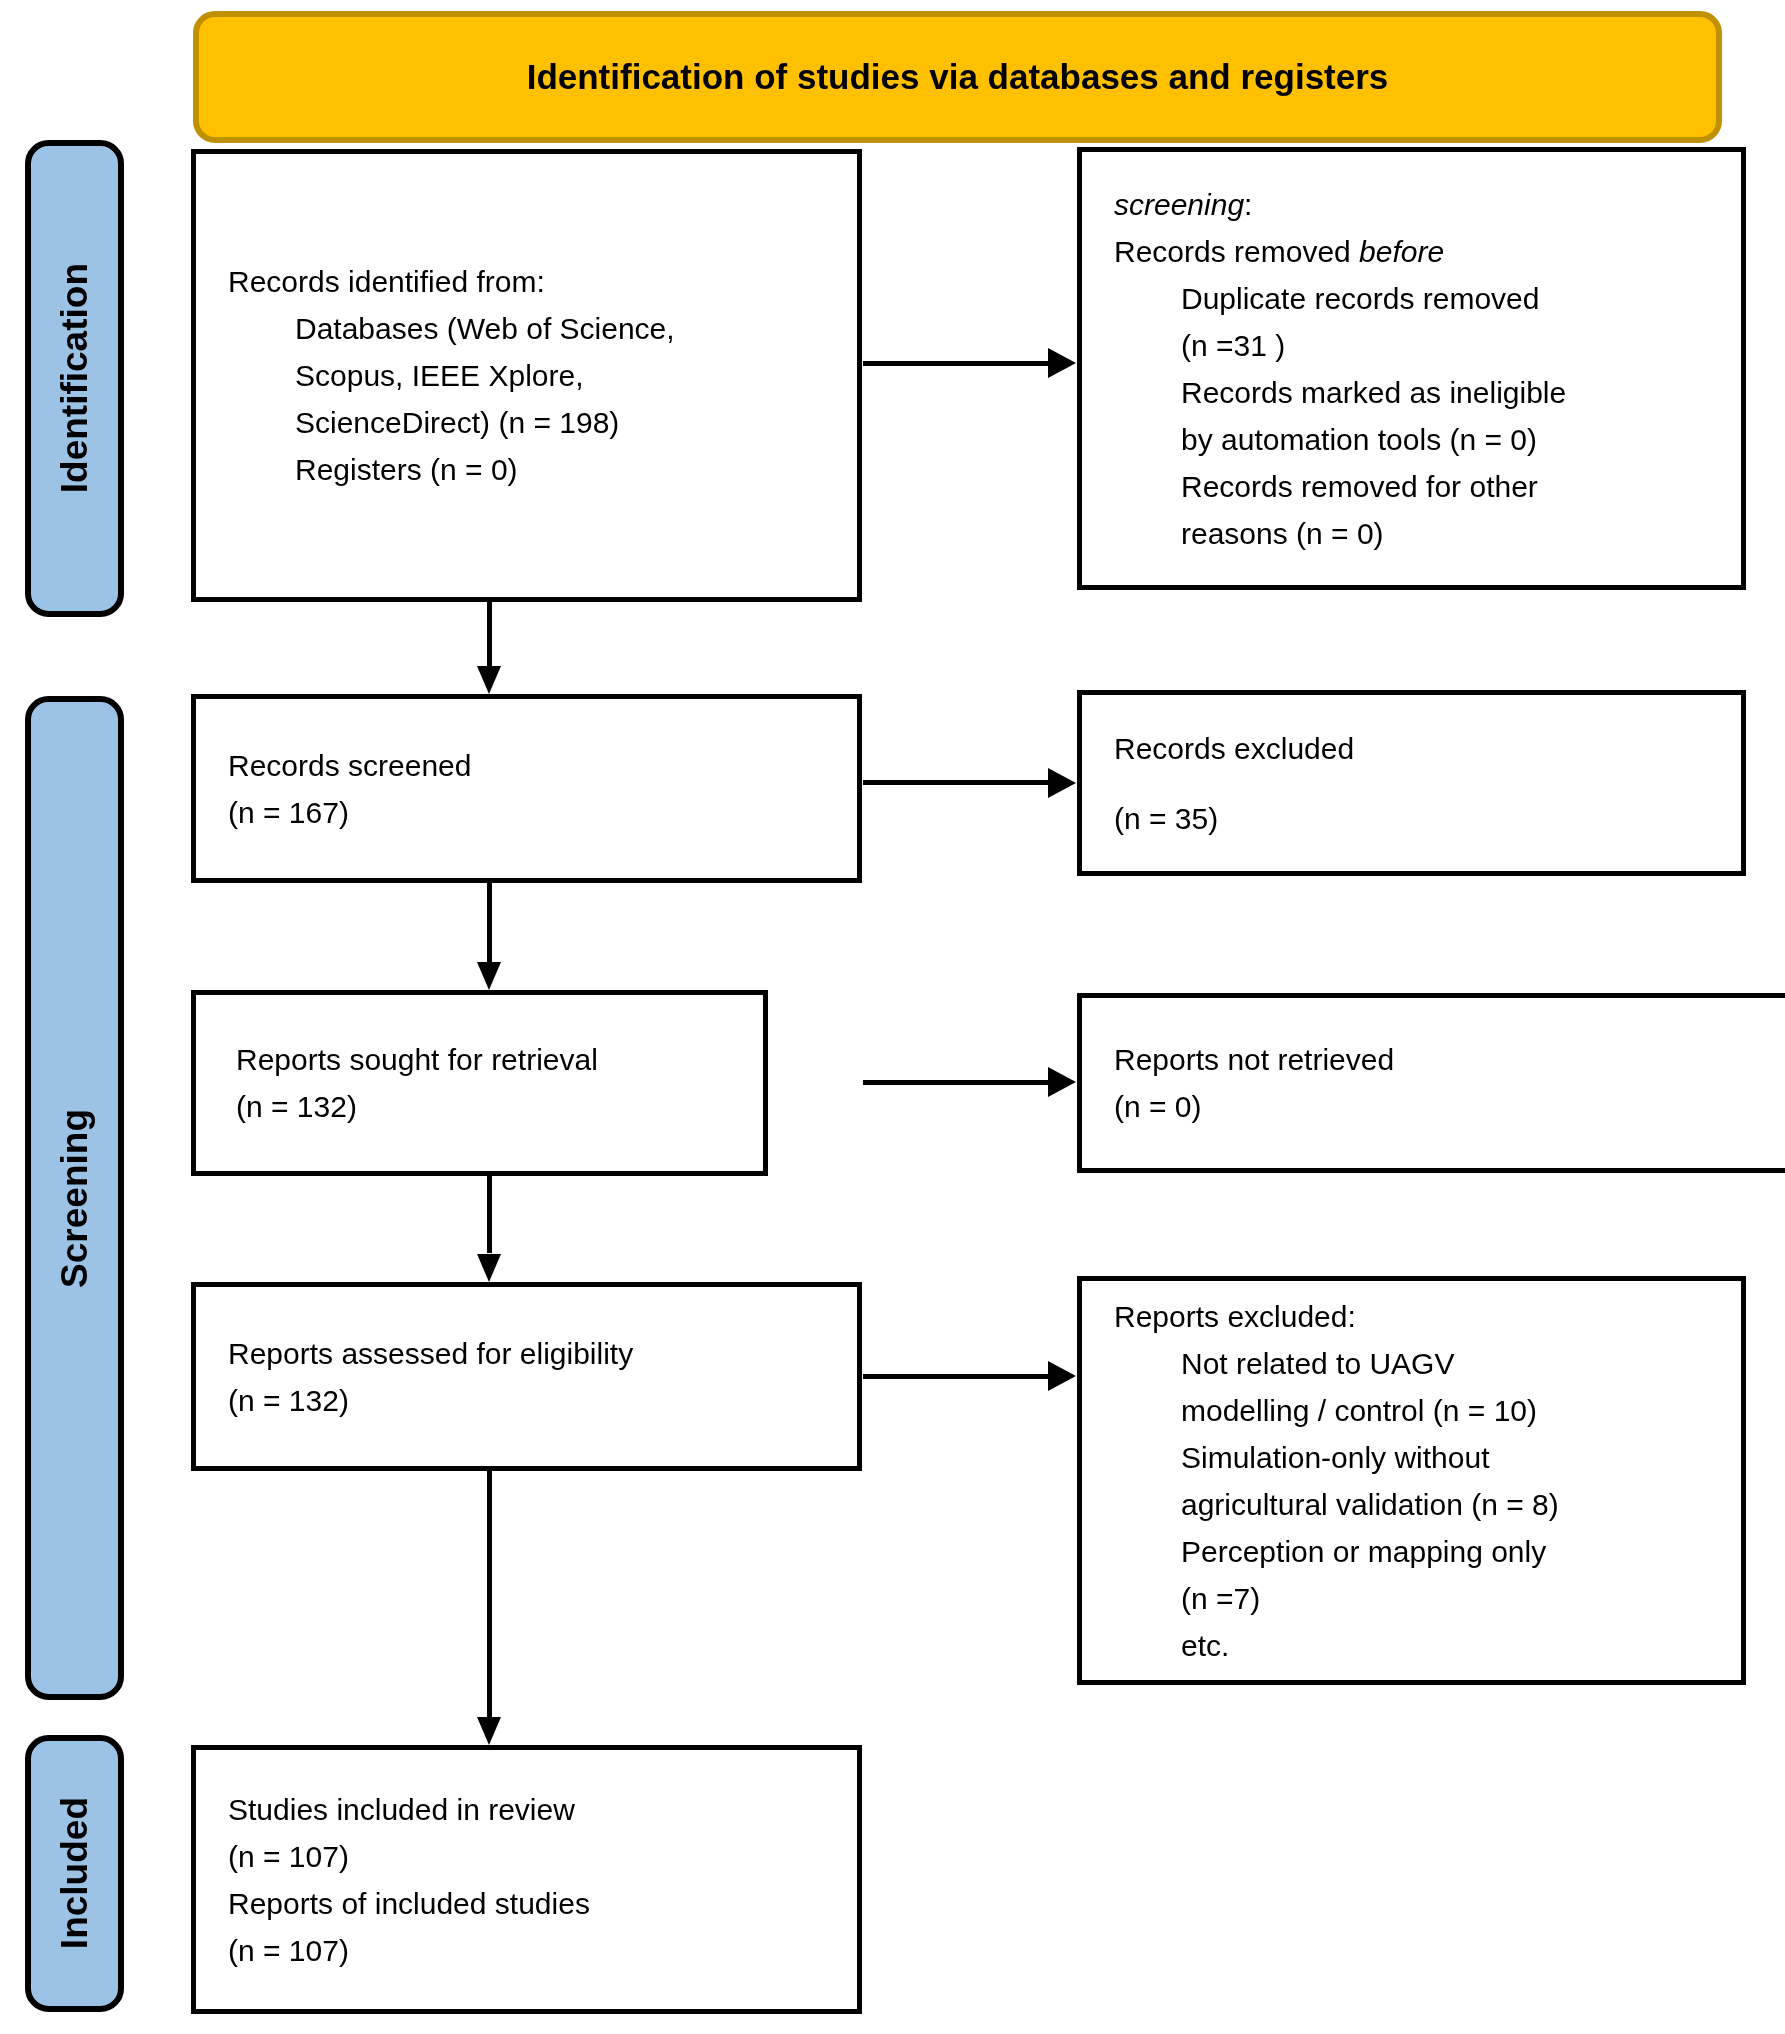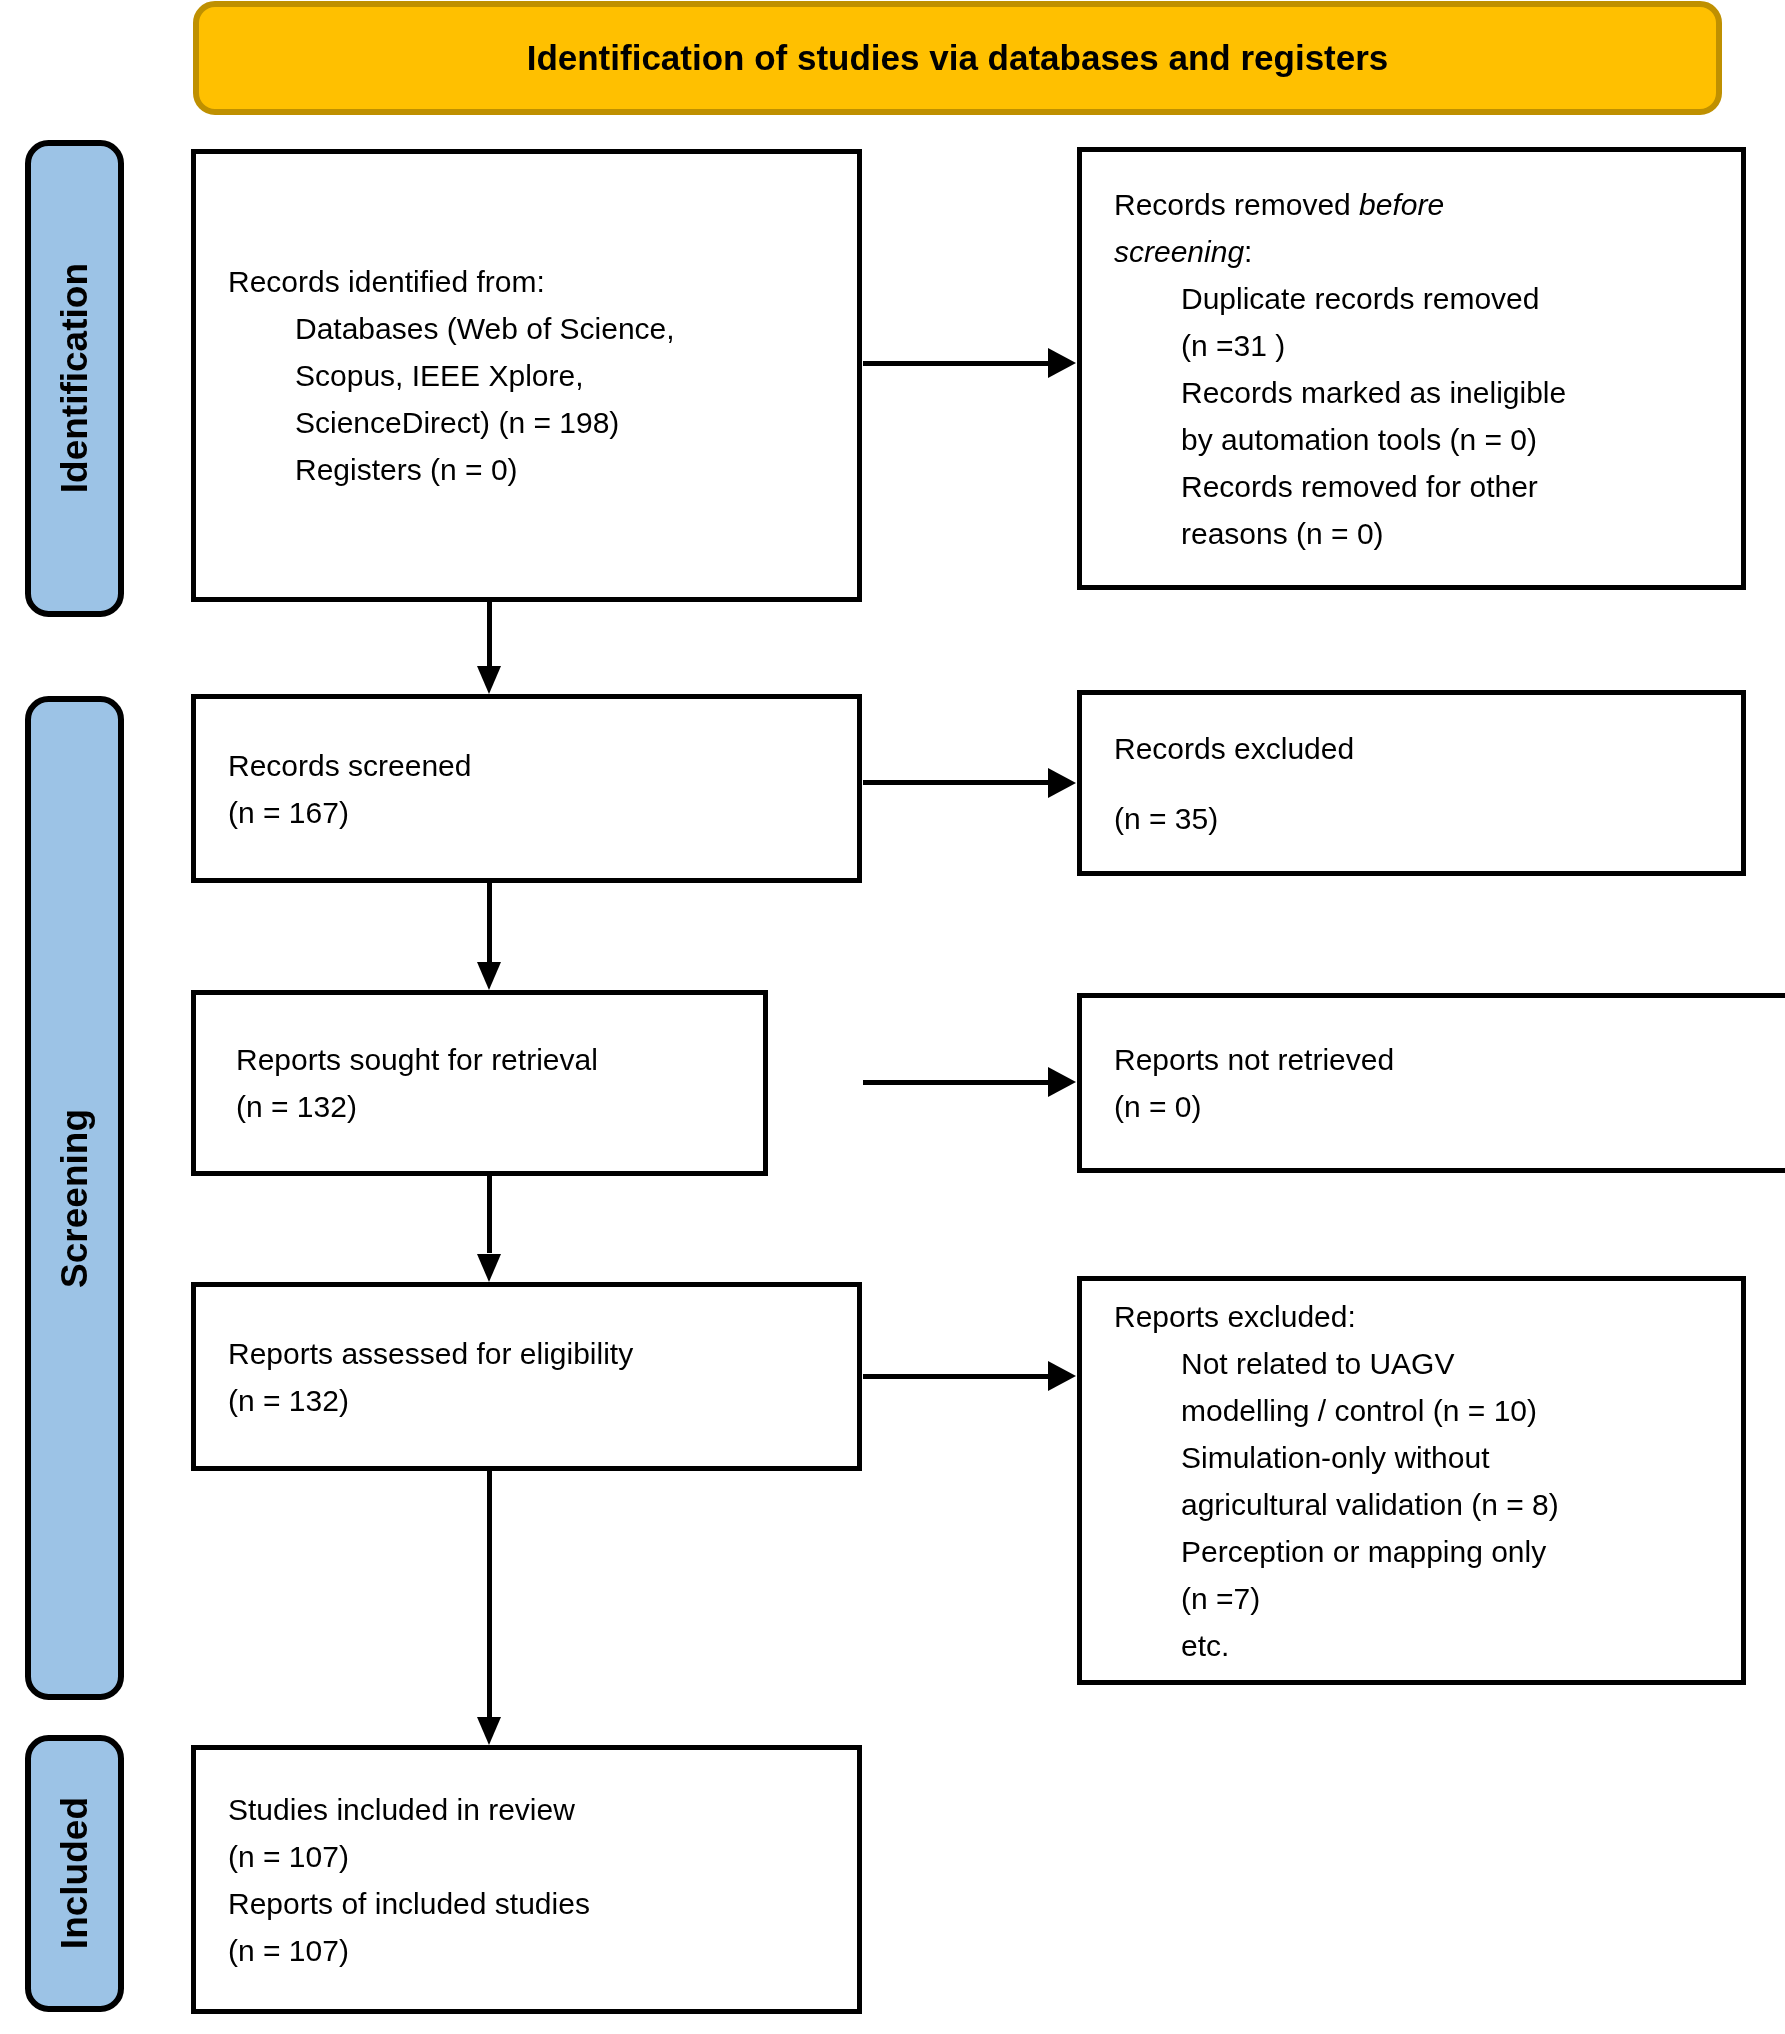--- a/index.html
+++ b/index.html
@@ -12,21 +12,21 @@
   html,body{margin:0;padding:0;background:#ffffff;}
   #canvas{
     position:relative;
     width:1786px;height:2035px;
     background:#ffffff;
     font-family:"Liberation Sans","DejaVu Sans",sans-serif;
     color:var(--ink);
   }
   
   .banner{
-    position:absolute;left:193px;top:1px;width:1529px;height:114px;
+    position:absolute;left:193px;top:11px;width:1529px;height:132px;
     box-sizing:border-box;
     background:var(--header-fill);
     border:6.7px solid var(--header-border);
     border-radius:22px;
     display:flex;align-items:center;justify-content:center;
     font-size:35px;font-weight:bold;
   }
   
   .stage{
     position:absolute;left:25px;width:99px;
@@ -102,22 +102,22 @@
 
   <div class="fbox" id="box-records-identified">
     <div>Records identified from:</div>
     <div class="ind">Databases (Web of Science,</div>
     <div class="ind">Scopus, IEEE Xplore,</div>
     <div class="ind">ScienceDirect) (n = 198)</div>
     <div class="ind">Registers (n = 0)</div>
   </div>
 
   <div class="fbox" id="box-records-removed">
+    <div><i>screening</i><span>:</span></div>
     <div><span>Records removed </span><i>before</i></div>
-    <div><i>screening</i><span>:</span></div>
     <div class="ind">Duplicate records removed</div>
     <div class="ind">(n =31 )</div>
     <div class="ind">Records marked as ineligible</div>
     <div class="ind">by automation tools (n = 0)</div>
     <div class="ind">Records removed for other</div>
     <div class="ind">reasons (n = 0)</div>
   </div>
 
   <div class="fbox" id="box-records-screened">
     <div>Records screened</div>

